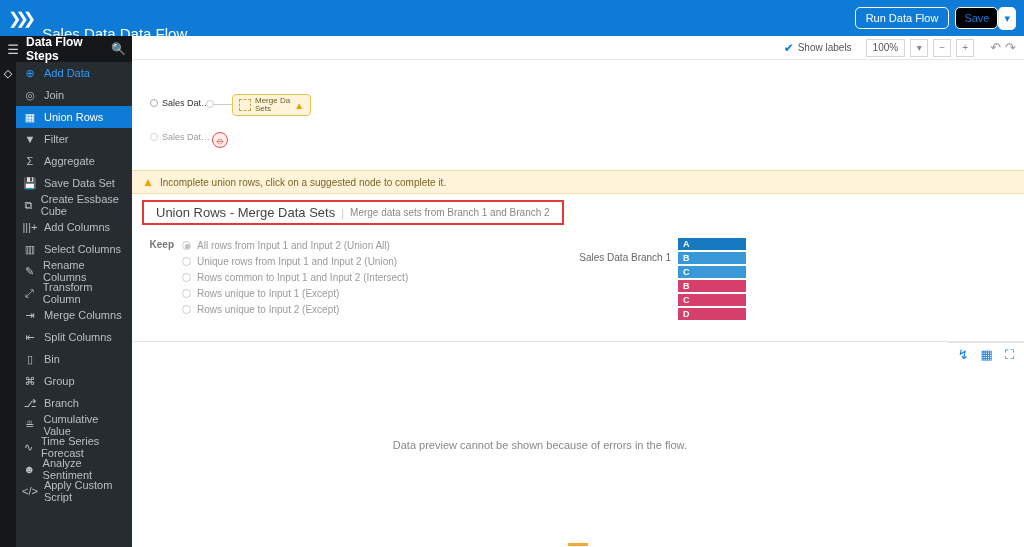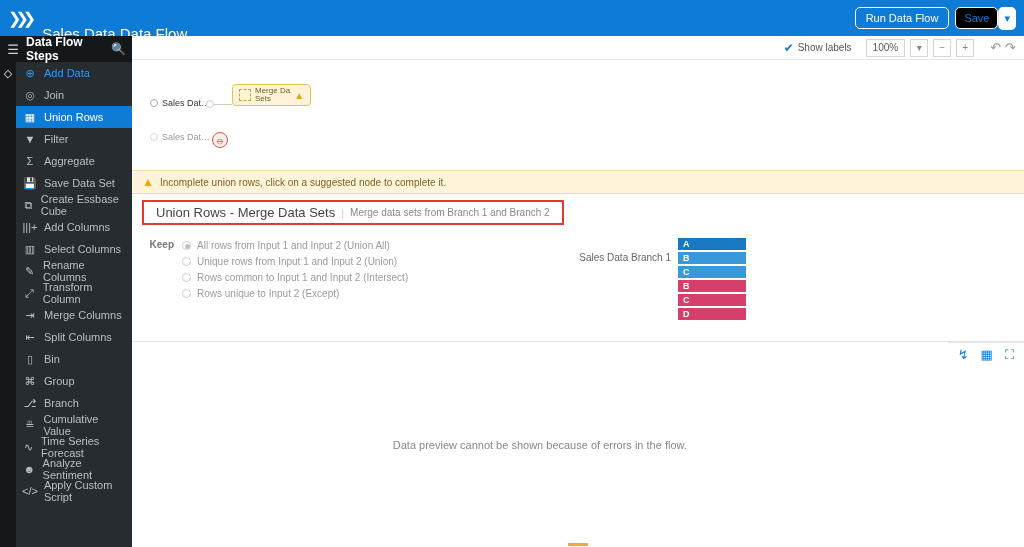--- a/index.html
+++ b/index.html
@@ -211,21 +211,21 @@
      </div>
 
      <div class="canvas">
         <div class="node" style="left:18px; top:38px;">
           <span class="conn"></span>
           <span>Sales Dat…</span>
         </div>
         <div class="conn-out" style="left:74px; top:40px;"></div>
         <div class="link" style="left:82px; top:44px; width:18px;"></div>
 
-        <div class="merge" style="left:100px; top:24px;">
+        <div class="merge" style="left:100px; top:34px;">
           <span class="icon"></span>
           <span style="white-space:pre-line; line-height:8px;">Merge Da
 Sets</span>
           <span class="warn">▲</span>
         </div>
 
         <div class="node faded" style="left:18px; top:72px;">
           <span class="conn"></span>
           <span>Sales Dat…</span>
         </div>
@@ -252,20 +252,24 @@
             <span class="radio"></span>
             <span>All rows from Input 1 and Input 2 (Union All)</span>
           </div>
           <div class="opt">
             <span class="radio"></span>
             <span>Unique rows from Input 1 and Input 2 (Union)</span>
           </div>
           <div class="opt">
             <span class="radio"></span>
             <span>Rows common to Input 1 and Input 2 (Intersect)</span>
+          </div>
+          <div class="opt">
+            <span class="radio"></span>
+            <span>Rows unique to Input 1 (Except)</span>
           </div>
           <div class="opt">
             <span class="radio"></span>
             <span>Rows unique to Input 2 (Except)</span>
           </div>
         </div>
         <div class="preview">
           <div class="preview-label">Sales Data Branch 1</div>
           <div class="stack">
             <div class="chip blue head">A</div>

